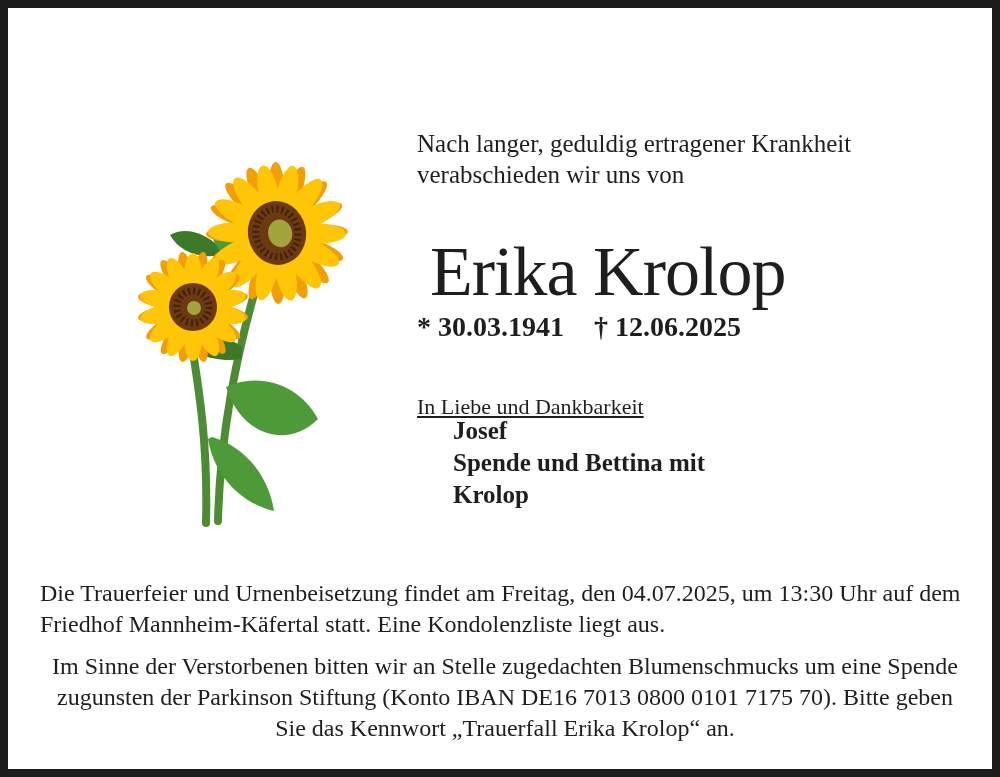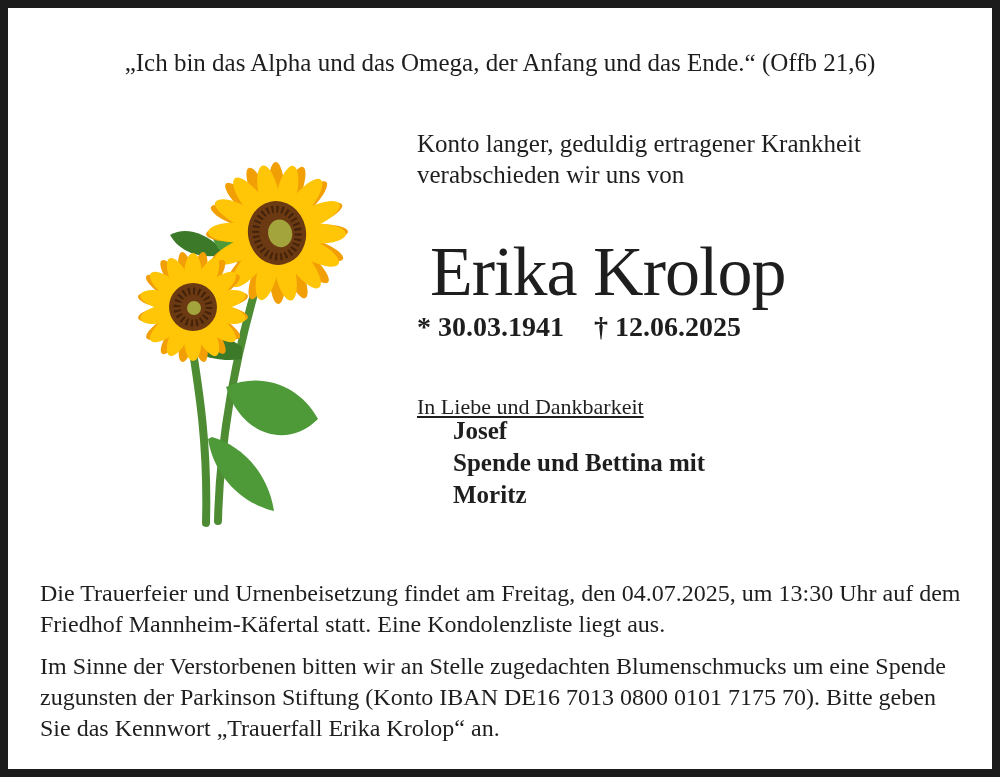--- a/index.html
+++ b/index.html
@@ -45,28 +45,27 @@
     position:absolute;left:409px;top:407px;
     font-size:25px;font-weight:700;line-height:32px;
     white-space:nowrap;
     margin-left:36px;
   }
   .para{
     position:absolute;left:32px;width:930px;margin:0;
     font-size:24px;line-height:31px;
   }
   .para1{top:570px;}
-  .para2{top:643px;}
+  .para2{top:643px;text-align:center;}
 </style>
 </head>
 <body>
 
 <div class="card">
 
-  <div class="quote">„Ich bin das Alpha und das Omega, der Anfang und das Ende.“ (Offb 21,6)</div>
 
   <svg class="flowers" viewBox="0 0 272 393" aria-hidden="true">
 
     <g fill="none" stroke-width="8" stroke-linecap="round" stroke="#4e8c34">
       <path d="M 70,198 C 80,260 88,312 86,388"></path>
       <path d="M 142,132 C 118,210 100,300 98,386"></path>
     </g>
 
     <g fill="#3c7a2a">
       <path d="M 122,212 C 100,196 76,190 58,198 C 68,220 96,228 122,224 Z"></path>
@@ -154,33 +153,33 @@
           <ellipse cx="0" cy="-30" rx="9" ry="24" transform="rotate(282.85714285714283)"></ellipse>
           <ellipse cx="0" cy="-30" rx="9" ry="24" transform="rotate(308.57142857142856)"></ellipse>
           <ellipse cx="0" cy="-30" rx="9" ry="24" transform="rotate(334.2857142857143)"></ellipse>
         </g>
       <circle cx="0" cy="0" r="24" fill="#6b3a12"></circle>
       <circle cx="0" cy="0" r="16" fill="none" stroke-width="7" stroke-dasharray="2 3" stroke="#42220a"></circle>
       <circle cx="1" cy="1" r="7" fill="#a3a43c"></circle>
     </g>
   </svg>
 
-  <div class="intro">Konto langer, geduldig ertragener Krankheit verabschieden wir uns von</div>
+  <div class="intro">Nach langer, geduldig ertragener Krankheit verabschieden wir uns von</div>
 
   <h1 class="name">Erika Krolop</h1>
 
   <div class="dates">
     <span class="birth">* 30.03.1941</span><span class="death">† 12.06.2025</span>
   </div>
 
   <div class="closing">In Liebe und Dankbarkeit</div>
 
   <div class="mourners">
     <div>Josef</div>
     <div>Spende und Bettina mit</div>
-    <div>Moritz</div>
+    <div>Krolop</div>
   </div>
 
   <p class="para para1">Die Trauerfeier und Urnenbeisetzung findet am Freitag, den 04.07.2025, um 13:30 Uhr auf dem Friedhof Mannheim-Käfertal statt. Eine Kondolenzliste liegt aus.</p>
 
   <p class="para para2">Im Sinne der Verstorbenen bitten wir an Stelle zugedachten Blumenschmucks um eine Spende zugunsten der Parkinson Stiftung (Konto IBAN DE16 7013 0800 0101 7175 70). Bitte geben Sie das Kennwort „Trauerfall Erika Krolop“ an.</p>
 
 </div>
 
 </body></html>

